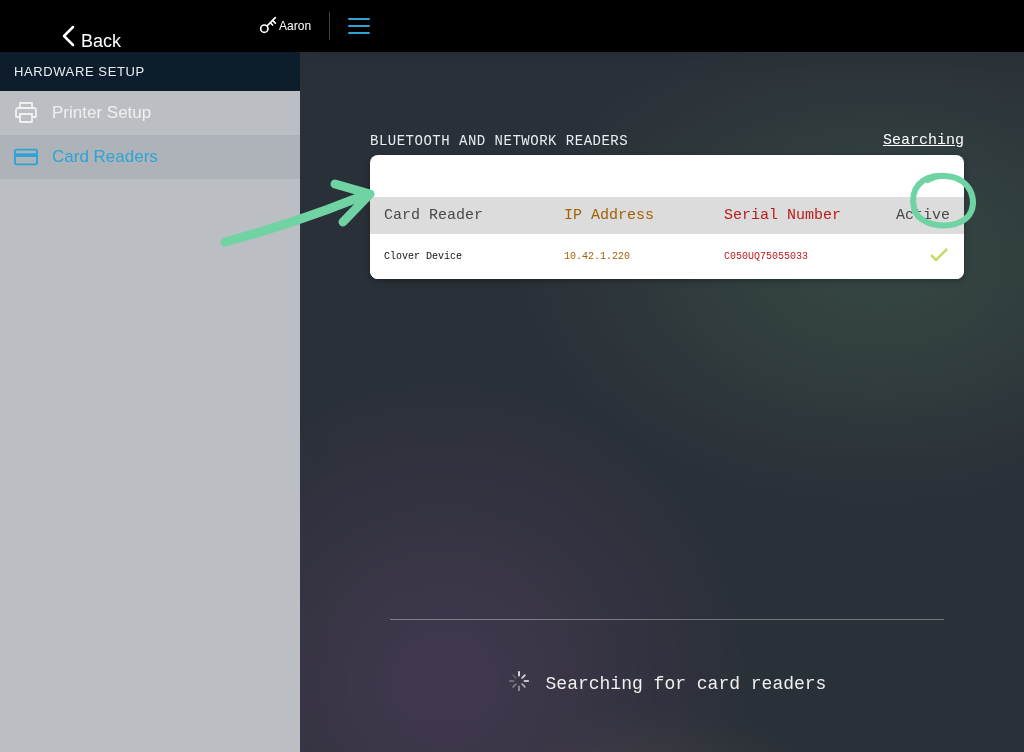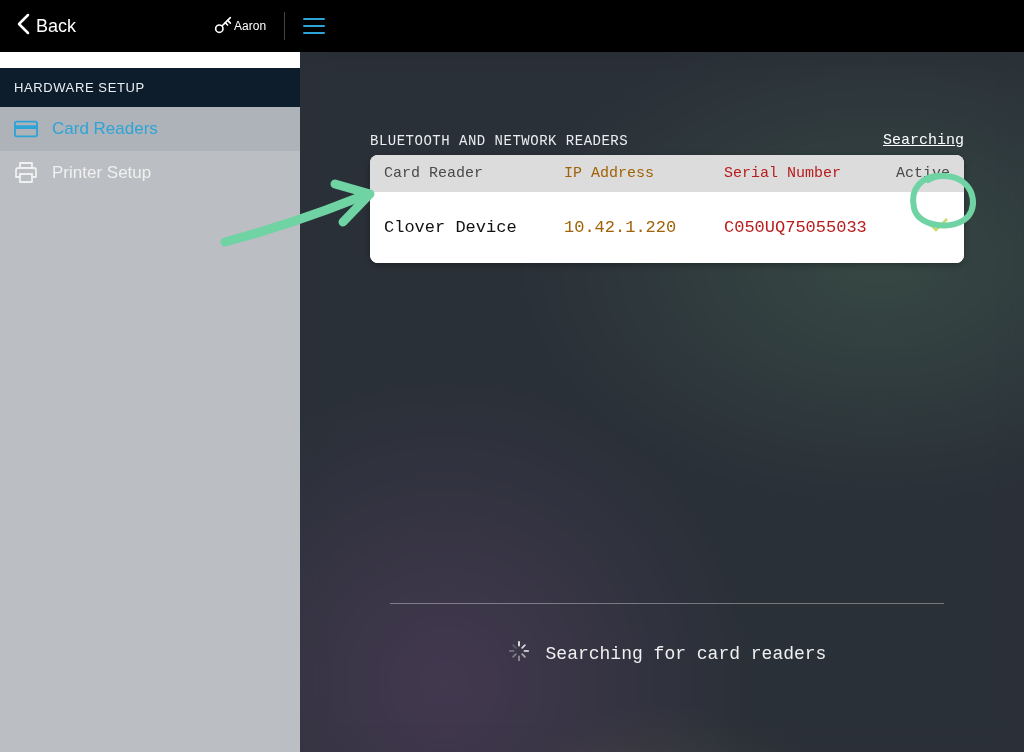--- a/index.html
+++ b/index.html
@@ -13,24 +13,25 @@
   }
 
   
   .topbar {
     position: absolute; top: 0; left: 0; right: 0; height: 52px;
     background: #000;
     display: flex; align-items: center;
     color: #fff;
   }
   .back-btn {
-    display: flex; align-items: center; gap: 6px;
+    display: flex; align-items: flex-end; gap: 6px;
     padding: 0 16px; height: 100%;
     font-size: 18px; font-weight: 400;
     cursor: pointer;
+    margin-left: 45px;
   }
   .user-block {
     display: flex; align-items: center; 
     margin-left: 120px;
     font-size: 12px;
   }
   .vr {
     width: 1px; height: 28px; background: #444; margin: 0 18px;
   }
   .hamburger {
@@ -39,21 +40,20 @@
   }
   .hamburger span {
     display: block; width: 22px; height: 2px; background: #2ea3d6; border-radius: 1px;
   }
 
   
   .sidebar {
     position: absolute; top: 52px; left: 0; width: 328px; bottom: 0;
     background: rgba(60,70,80,0.35);
     backdrop-filter: none;
-    margin-top: 16px;
   }
   .sidebar-heading {
     background: #0e1d2b;
     color: #e8eef3;
     font-size: 13px; letter-spacing: 0.6px;
     padding: 12px 14px;
   }
   .sidebar-item {
     display: flex; align-items: center; gap: 14px;
     padding: 12px 14px;
@@ -97,41 +97,42 @@
 
   .table {
     border-radius: 8px; overflow: hidden;
     background: #fff; color: #333;
     box-shadow: 0 2px 6px rgba(0,0,0,0.3);
   }
   .thead {
     display: flex; background: #dcdcdc;
     font-size: 15px; color: #4a4a4a;
     padding: 10px 14px;
+    margin-top: 42px;
   }
   .trow {
     display: flex; background: #fff;
-    font-size: 17px;
-    padding: 24px 14px;
+    font-size: 10px;
+    padding: 12px 14px;
     align-items: center;
   }
   .col-name  { flex: 0 0 180px; }
   .col-ip    { flex: 0 0 160px; color: #a16207; }
   .col-sn    { flex: 1 1 auto; color: #b91c1c; }
   .col-active{ flex: 0 0 60px; text-align: right; color: #4a4a4a; }
   .trow .col-name { color: #111; }
 
   .hr {
     border: none; border-top: 1px solid rgba(255,255,255,0.35);
     margin: 340px 20px 0 20px;
   }
 
   .searching {
     display: flex; align-items: center; justify-content: center; gap: 16px;
-    margin-top: 36px;
+    margin-top: 50px;
     font-size: 18px; color: #f0f0f0;
   }
 
   
   .anno-arrow {
     position: absolute; left: 215px; top: 172px;
     z-index: 5; pointer-events: none;
   }
   .anno-circle {
     position: absolute; left: 906px; top: 170px;
@@ -171,41 +172,41 @@
     <div class="hamburger">
       <span></span>
         <span></span>
         <span></span>
     </div>
   </div>
 
   <div class="sidebar">
     <div class="sidebar-heading">HARDWARE SETUP</div>
 
-    <div class="sidebar-item active">
-      <span class="icon">
-        <svg width="26" height="18" viewBox="0 0 26 18">
-            <rect x="1" y="1" width="24" height="16" rx="2" fill="none" stroke="#2ea3d6" stroke-width="2"></rect>
-            <rect x="1" y="5" width="24" height="4" fill="#2ea3d6"></rect>
-          </svg>
-      </span>
-      <span>Card Readers</span>
-    </div>
-
     <div class="sidebar-item">
       <span class="icon">
         <svg width="24" height="22" viewBox="0 0 24 22">
             <g fill="none" stroke="#f0f0f0" stroke-width="1.8" stroke-linejoin="round">
               <rect x="6" y="1" width="12" height="5"></rect>
               <path d="M4 6 h16 a2 2 0 0 1 2 2 v7 h-4 v-3 H6 v3 H2 V8 a2 2 0 0 1 2-2 z"></path>
               <rect x="6" y="12" width="12" height="8"></rect>
             </g>
           </svg>
       </span>
       <span>Printer Setup</span>
+    </div>
+
+    <div class="sidebar-item active">
+      <span class="icon">
+        <svg width="26" height="18" viewBox="0 0 26 18">
+            <rect x="1" y="1" width="24" height="16" rx="2" fill="none" stroke="#2ea3d6" stroke-width="2"></rect>
+            <rect x="1" y="5" width="24" height="4" fill="#2ea3d6"></rect>
+          </svg>
+      </span>
+      <span>Card Readers</span>
     </div>
   </div>
 
   <div class="main">
     <div class="main-inner">
 
       <div class="section-header">
         <span class="title">BLUETOOTH AND NETWORK READERS</span>
         <span class="disconnect-link">Searching</span>
       </div>

